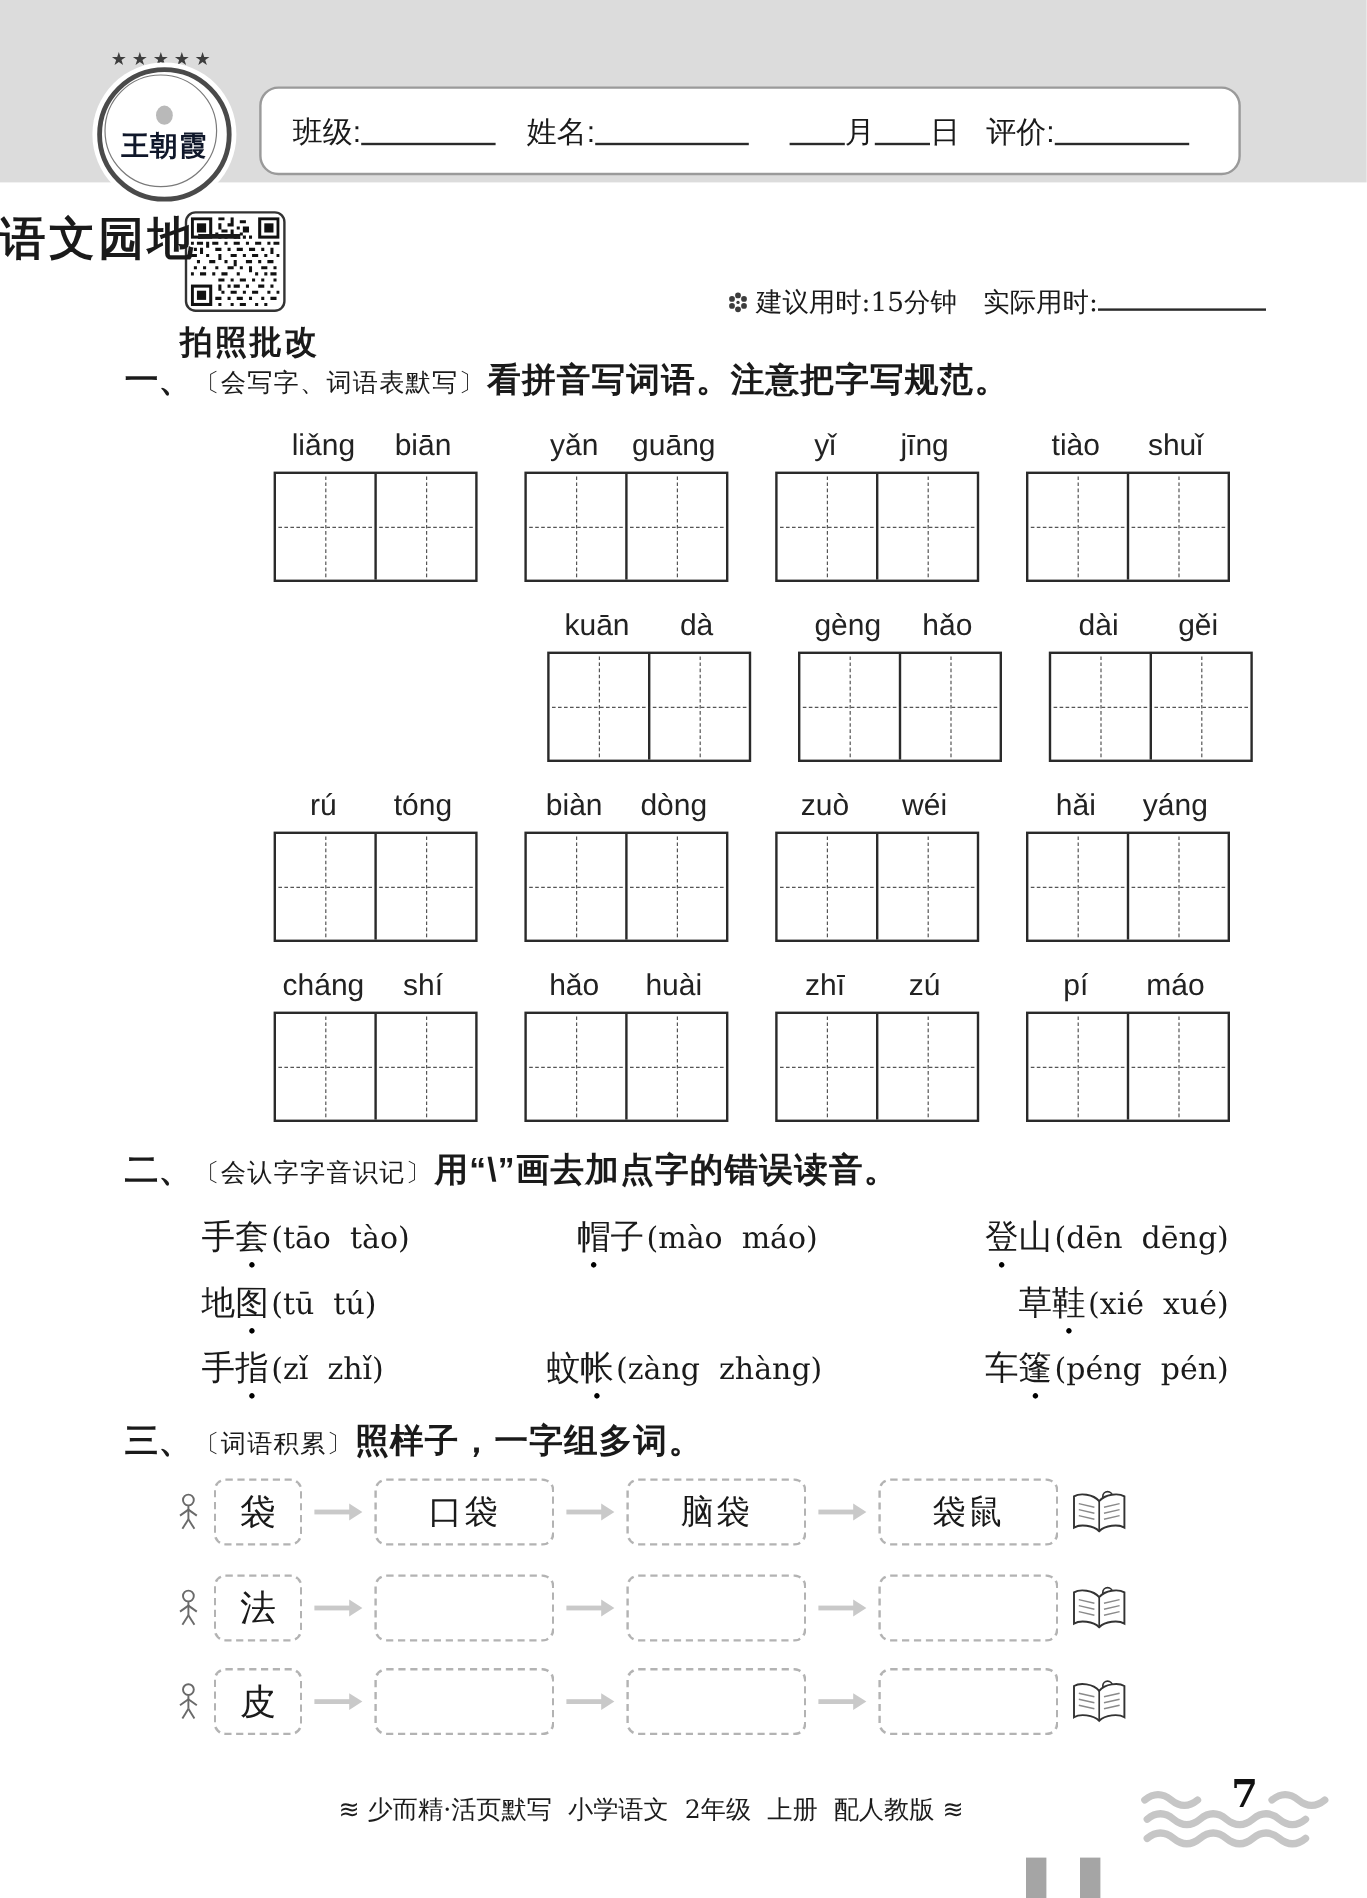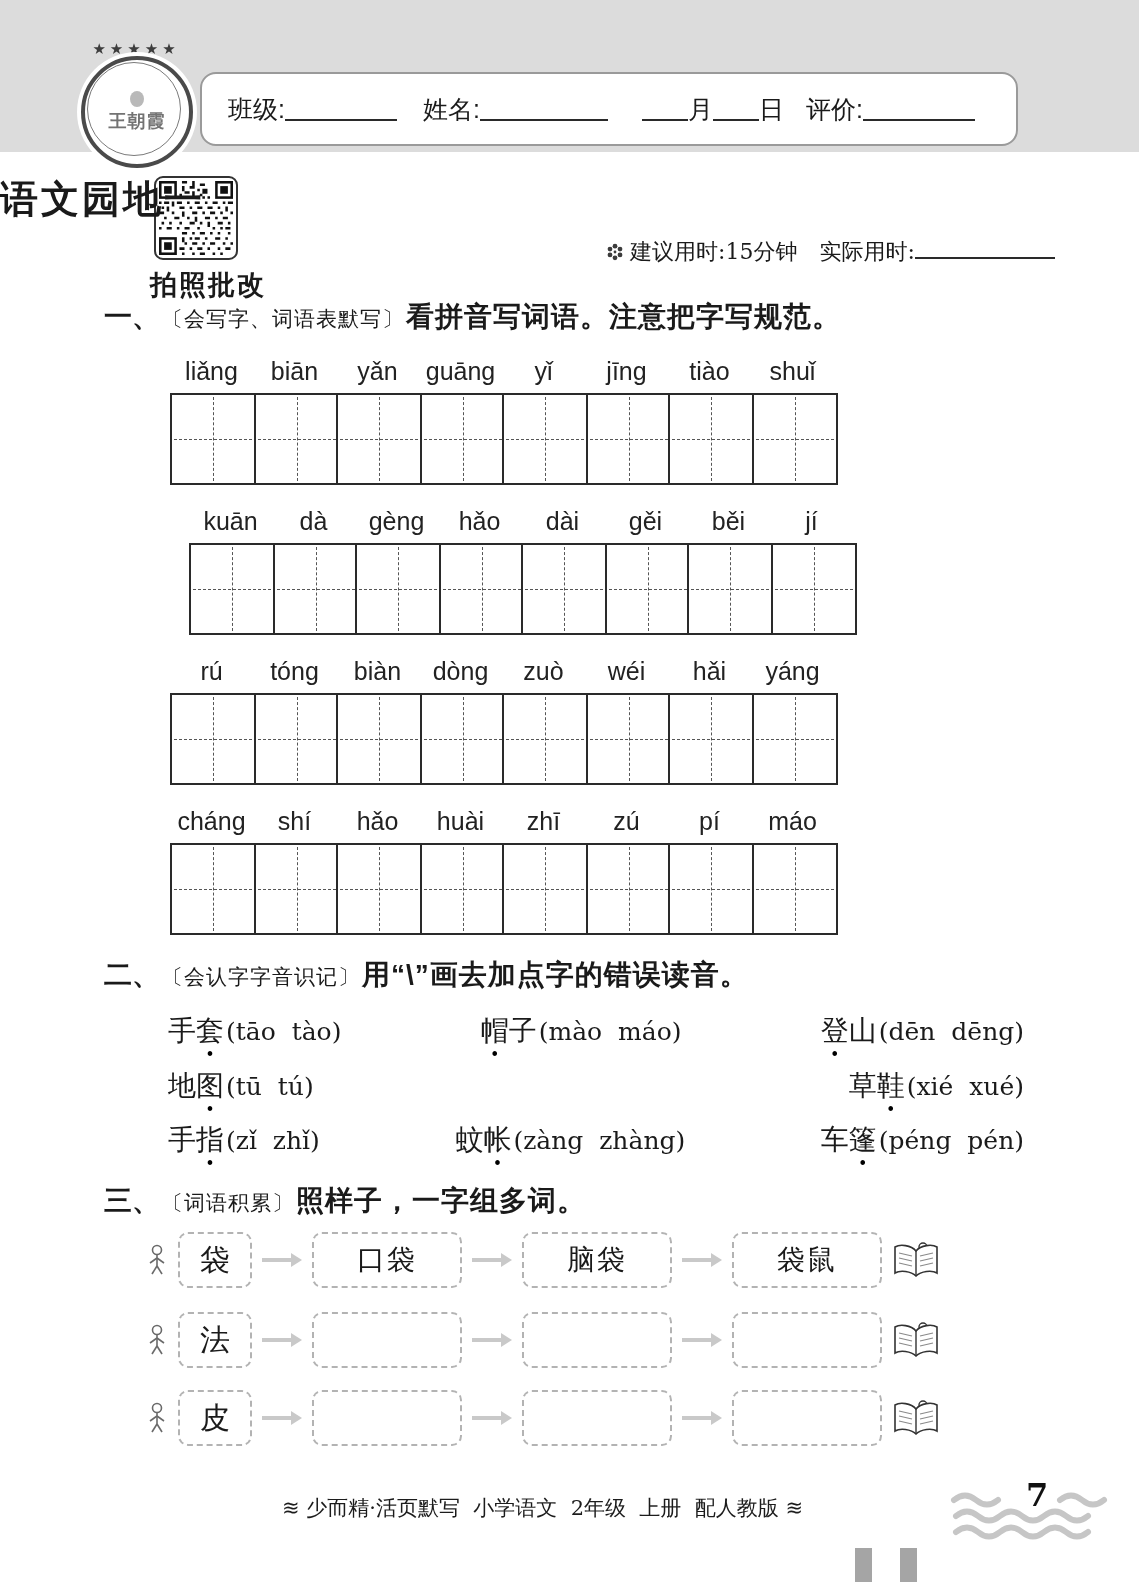--- a/index.html
+++ b/index.html
@@ -3,31 +3,31 @@
 <meta charset="utf-8">
 <style>
   html,body{margin:0;padding:0;}
   body{width:1139px;height:1582px;background:#ffffff;font-family:"Liberation Sans",sans-serif;color:#1a1a1a;}
   .page{position:relative;width:1139px;height:1582px;background:#fff;overflow:hidden;}
 
   
   .band{position:absolute;left:0;top:0;width:1139px;height:152px;background:#dcdcdc;}
 
   
-  .header-box{position:absolute;left:200px;top:72px;width:818px;height:74px;background:#fff;border:2px solid #9a9a9a;border-radius:16px;display:flex;align-items:center;padding:0 26px;box-sizing:border-box;font-size:25px;}
+  .header-box{position:absolute;left:216px;top:72px;width:818px;height:74px;background:#fff;border:2px solid #9a9a9a;border-radius:16px;display:flex;align-items:center;padding:0 26px;box-sizing:border-box;font-size:25px;}
   .blank{display:inline-block;border-bottom:2px solid #2a2a2a;height:22px;}
   .b115{width:112px;} .b130{width:128px;} .b45{width:46px;}
   .hgap1{width:26px;} .hgap2{width:34px;} .hgap3{width:22px;}
 
   
   .logo{position:absolute;left:74px;top:40px;width:124px;height:136px;}
   .logo-stars{position:absolute;left:0;right:0;top:0;text-align:center;font-size:15px;color:#3d3d3d;letter-spacing:4px;}
   .logo-circle{position:absolute;left:7px;top:16px;width:104px;height:104px;border-radius:50%;background:#fff;border:4px solid #4a4a4a;box-shadow:0 0 0 4px #ffffff;display:flex;flex-direction:column;align-items:center;justify-content:center;}
   .logo-portrait{width:14px;height:16px;border-radius:50%;background:#b9b9b9;margin-bottom:2px;}
-  .logo-brand{font-family:"DejaVu Serif",serif;font-weight:bold;font-size:18px;letter-spacing:1px;color:#737373;}
+  .logo-brand{font-family:"DejaVu Serif",serif;font-weight:bold;font-size:23px;letter-spacing:1px;color:#0f172a;}
   .logo-ring{position:absolute;left:13px;top:22px;width:92px;height:92px;border-radius:50%;border:1px solid #7a7a7a;pointer-events:none;}
 
   
   .qr-wrap{position:absolute;left:150px;top:176px;width:92px;text-align:center;}
   .qr-frame{width:84px;height:84px;border:2px solid #333;border-radius:9px;padding:3px;box-sizing:border-box;margin:0 auto;background:#fff;}
   .qr-caption{margin-top:7px;font-weight:bold;font-size:27px;letter-spacing:2px;white-space:nowrap;}
 
   
   .title{position:absolute;left:0;right:0;top:174px;text-align:left;font-size:38px;font-weight:900;letter-spacing:3px;}
   .time-line{position:absolute;left:606px;top:237px;display:flex;align-items:baseline;font-family:"DejaVu Serif",serif;font-size:22px;}
@@ -36,21 +36,21 @@
   .time-blank{width:140px;border-bottom:2px solid #2a2a2a;height:20px;display:inline-block;}
 
   
   .s-head{position:absolute;left:104px;display:flex;align-items:baseline;white-space:nowrap;}
   .s-num{font-weight:bold;font-size:28px;}
   .s-tag{font-family:"DejaVu Serif",serif;font-size:21px;letter-spacing:1px;margin:0 2px;}
   .s-instr{font-weight:bold;font-size:28px;letter-spacing:1px;}
   .h1{top:298px;} .h2{top:956px;} .h3{top:1182px;}
 
   
-  .grid-row{position:absolute;left:170px;width:851px;display:flex;justify-content:flex-start;}
+  .grid-row{position:absolute;left:170px;width:851px;display:flex;justify-content:flex-end;gap:43px;}
   .r1{top:350px;} .r2{top:500px;padding-left:19px;} .r3{top:650px;} .r4{top:800px;}
   .pin-group{width:166px;display:flex;flex-direction:column;}
   .pin-labels{display:flex;width:166px;font-size:25px;color:#222;height:36px;align-items:flex-end;margin-bottom:7px;}
   .pin-labels span{flex:1;text-align:center;}
   .write-grid{display:flex;width:166px;height:88px;border:2px solid #2a2a2a;background:#fff;box-sizing:content-box;}
   .wcell{flex:1;position:relative;border-right:2px solid #2a2a2a;}
   .wcell:last-child{border-right:none;}
   .wcell::before{content:"";position:absolute;left:2px;right:2px;top:50%;border-top:1px dashed #555;}
   .wcell::after{content:"";position:absolute;top:2px;bottom:2px;left:50%;border-left:1px dashed #555;}
 
@@ -241,30 +241,20 @@
         <div class="pin-labels">
           <span>dài</span>
           <span>gěi</span>
         </div>
         <div class="write-grid">
           <div class="wcell"></div>
           <div class="wcell"></div>
         </div>
       </div>
 
-      <div class="pin-group">
-        <div class="pin-labels">
-          <span>běi</span>
-          <span>jí</span>
-        </div>
-        <div class="write-grid">
-          <div class="wcell"></div>
-          <div class="wcell"></div>
-        </div>
-      </div>
     </div>
   <div class="grid-row r3">
 
       <div class="pin-group">
         <div class="pin-labels">
           <span>rú</span>
           <span>tóng</span>
         </div>
         <div class="write-grid">
           <div class="wcell"></div>

